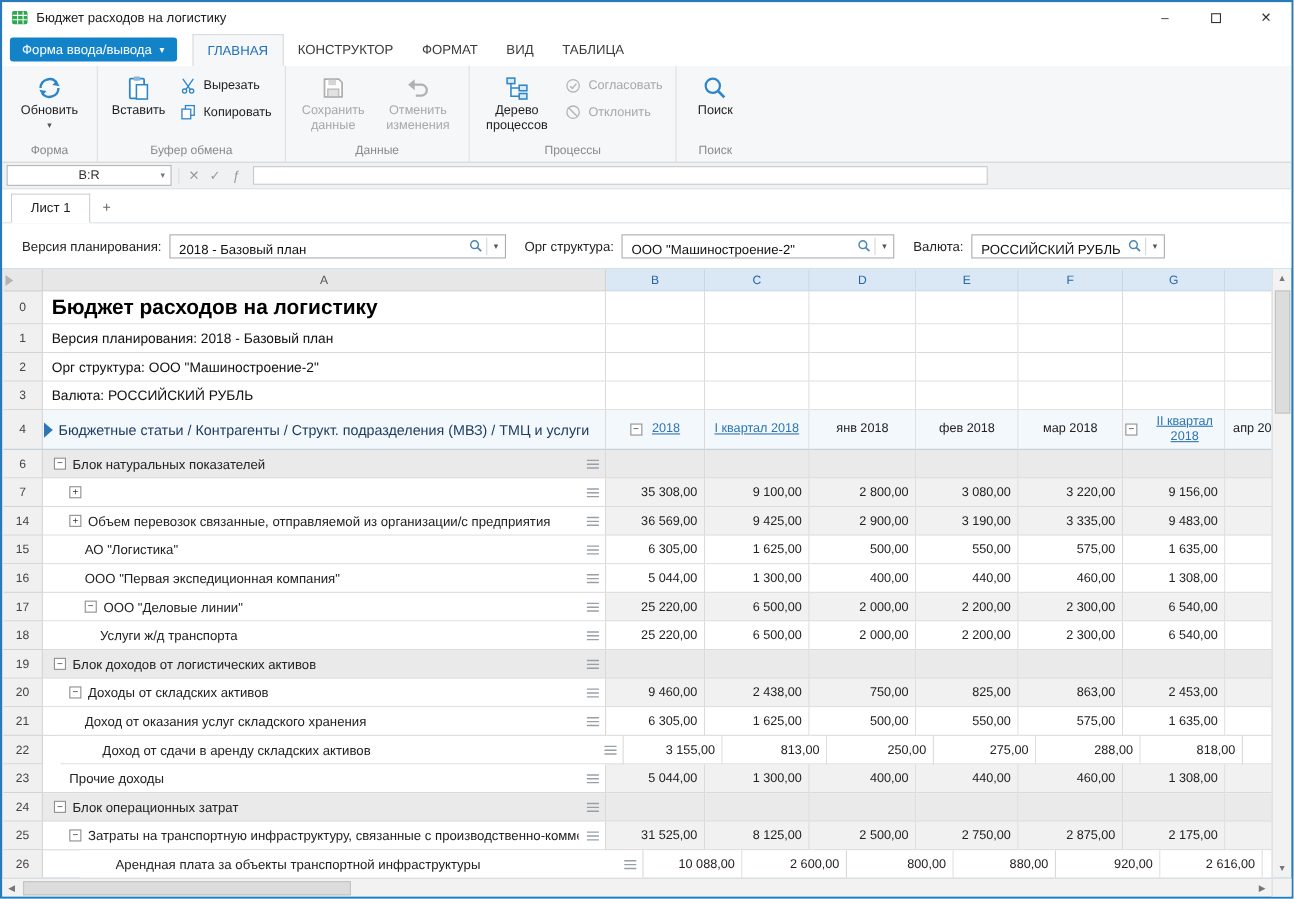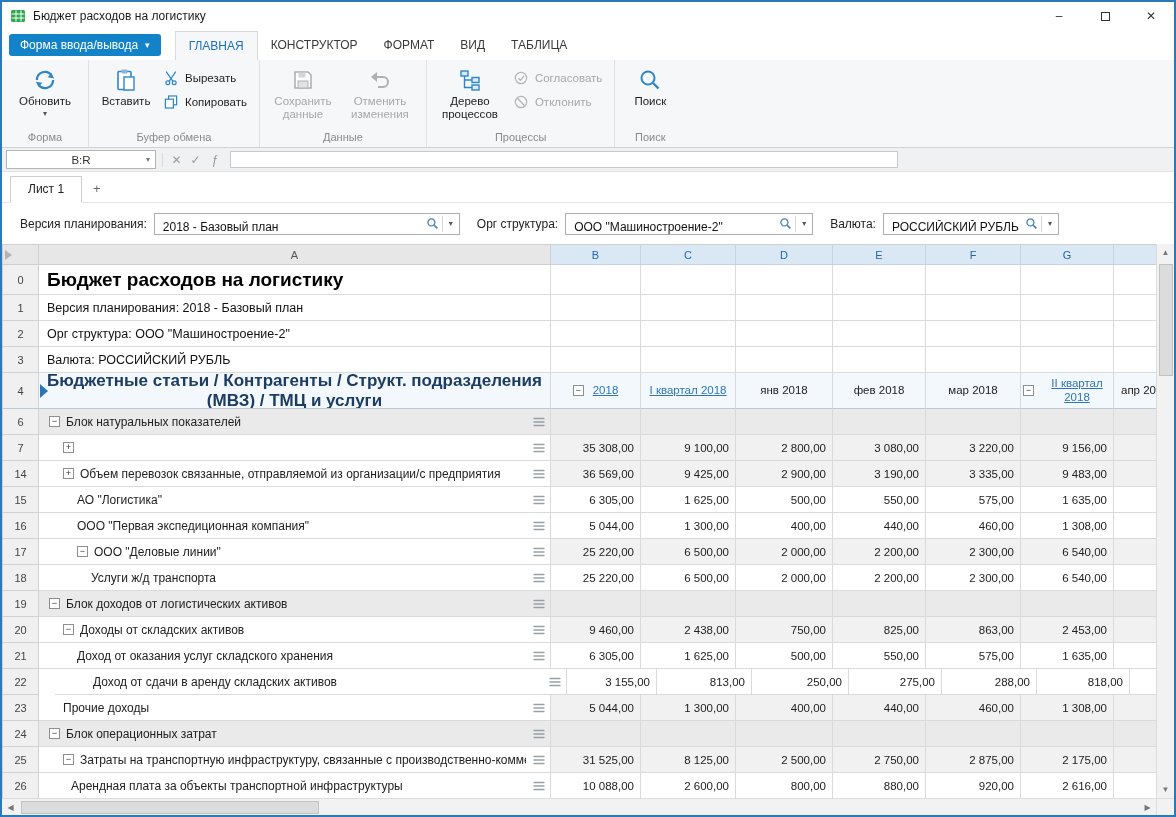--- a/index.html
+++ b/index.html
@@ -80,21 +80,21 @@
   .letter.blue { background:#dae7f5; color:#2268a8; border-color:#c4d4e5; }
   .corner { height:20px; background:#e7e7e7; border-color:#cfcfcf; position:relative; }
   .corner-tri { position:absolute; left:2px; top:5px; width:0; height:0;
     border-top:5px solid transparent; border-bottom:5px solid transparent; border-left:7px solid #b3b3b3; }
   .rowhdr { background:#f0f0f0; color:#444; font-size:11px; justify-content:center; border-color:#d2d2d2; }
   .t-title .gc { height:30px; }
   .t-colheader .gc { height:36px; border-bottom-color:#bcc8d6; }
   .titleA .atext { font-size:19px; font-weight:bold; color:#000; padding-left:8px; white-space:nowrap; }
   .infoA .atext { font-size:12.5px; color:#111; padding-left:8px; white-space:nowrap; }
   .hdrA { background:#f3f8fd; justify-content:center; position:relative; }
-  .hdrA .hdrtext { font-size:17px; color:#1d3c61; text-align:center;font-weight:bold; }
+  .hdrA .hdrtext { font-size:13px; color:#1d3c61; text-align:center; }
   .rowmark { position:absolute; left:1px; top:11px; width:0; height:0;
     border-top:7px solid transparent; border-bottom:7px solid transparent; border-left:8px solid #2e75b5; }
   .hdrV { background:#f3f8fd; justify-content:center; }
   .hdrcell { display:flex; align-items:center; justify-content:center; gap:3px; padding:0 2px; }
   .hdrcell .htxt { font-size:11.5px; color:#222; text-align:center; line-height:1.15; }
   .lnk { color:var(--link-blue,#2e75b5) !important; text-decoration:underline; cursor:pointer; }
   .labA { position:relative; padding-right:24px; }
   .labA .atext { font-size:12px; color:#222; white-space:nowrap; overflow:hidden; }
   .sec { background:#eaeaea !important; }
   .shaded { background:#f1f1f1 !important; }
@@ -776,21 +776,21 @@
           <div class="gc v0 num shaded">31 525,00</div>
           <div class="gc v1 num shaded">8 125,00</div>
           <div class="gc v2 num shaded">2 500,00</div>
           <div class="gc v3 num shaded">2 750,00</div>
           <div class="gc v4 num shaded">2 875,00</div>
           <div class="gc v5 num shaded">2 175,00</div>
           <div class="gc cp shaded"></div>
         </div>
         <div class="grow t-row">
           <div class="gc ch rowhdr">26</div>
-          <div class="gc ca labA" style="padding-left: 32px;">
+          <div class="gc ca labA" style="padding-left: 32px; margin-left: 34px;">
             <span class="atext">Арендная плата за объекты транспортной инфраструктуры</span>
             <span class="flt">
               <svg width="12" height="10" viewBox="0 0 12 10">
                 <g stroke="#97a0a8" stroke-width="1.3" stroke-linecap="round">
                   <line x1="1" y1="1.5" x2="11" y2="1.5"></line>
                   <line x1="1" y1="5" x2="11" y2="5"></line>
                   <line x1="1" y1="8.5" x2="11" y2="8.5"></line>
                 </g>
               </svg>
             </span>

